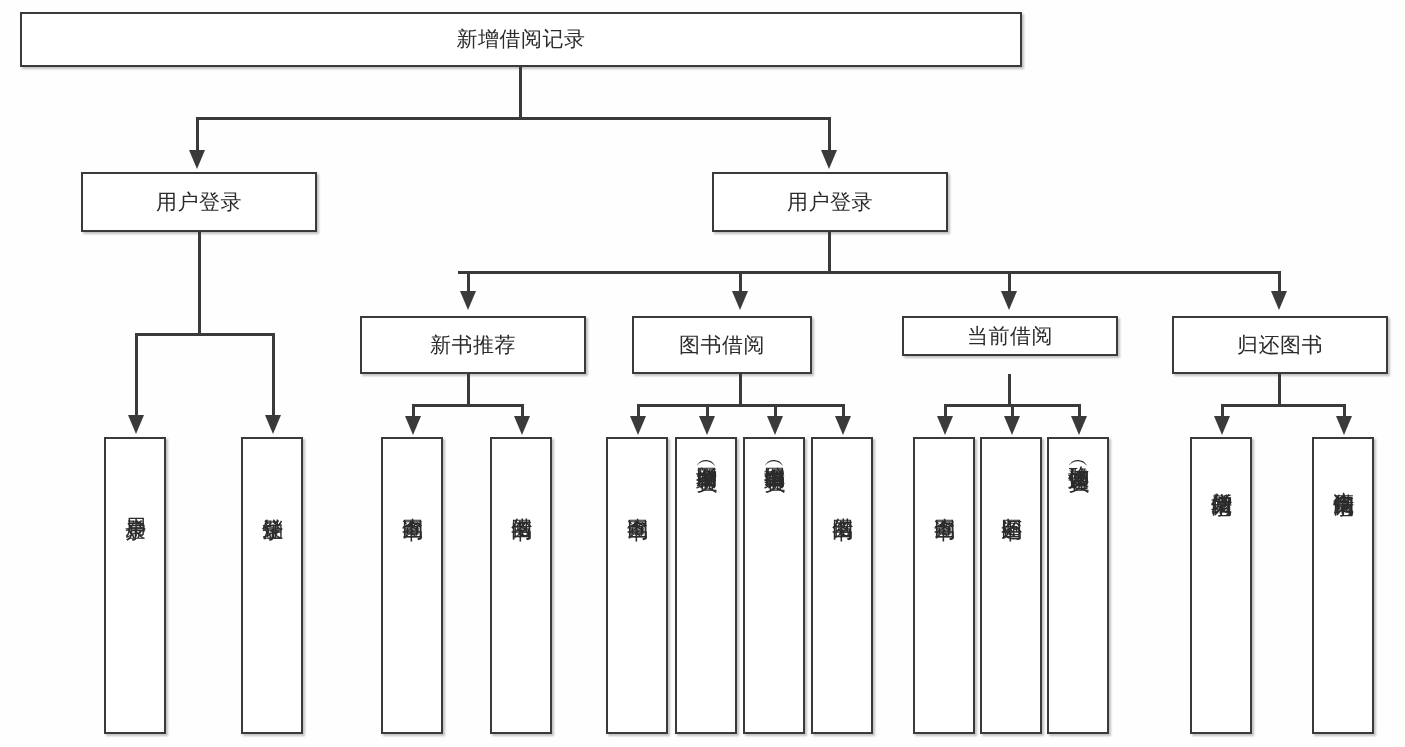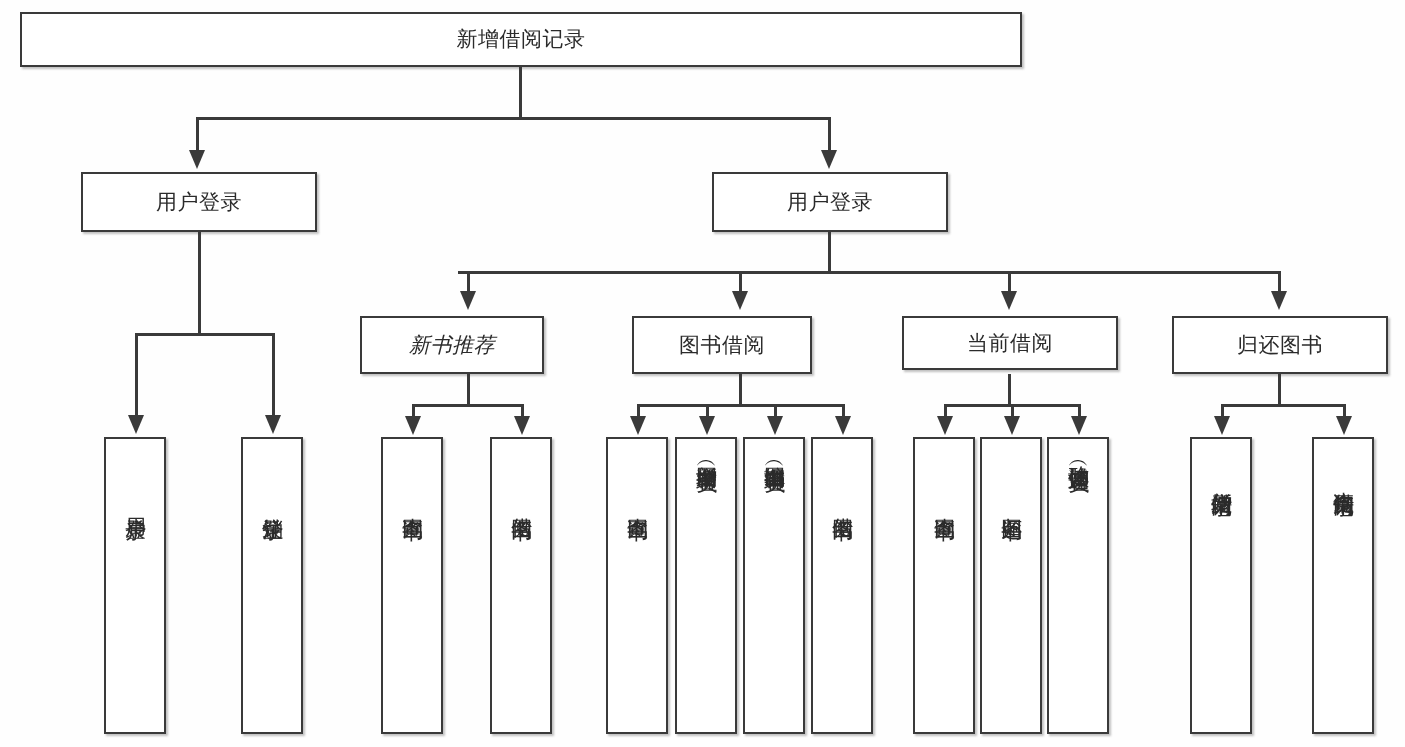--- a/index.html
+++ b/index.html
@@ -118,27 +118,27 @@
   <div class="conn h" style="left:458px; top:271px; width:823px;"></div>
   <div class="conn v" style="left:467px; top:271px; height:22px;"></div>
   <div class="arrow" style="left:460px; top:291px;"></div>
   <div class="conn v" style="left:739px; top:271px; height:22px;"></div>
   <div class="arrow" style="left:732px; top:291px;"></div>
   <div class="conn v" style="left:1008px; top:271px; height:22px;"></div>
   <div class="arrow" style="left:1001px; top:291px;"></div>
   <div class="conn v" style="left:1278px; top:271px; height:22px;"></div>
   <div class="arrow" style="left:1271px; top:291px;"></div>
 
-  <div class="node horiz" style="left:360px; top:316px; width:184px; height:58px;font-style:italic;">
+  <div class="node horiz" style="left:360px; top:316px; width:226px; height:58px;">
     <span class="label">新书推荐</span>
   </div>
   <div class="node horiz" style="left:632px; top:316px; width:180px; height:58px;">
     <span class="label">图书借阅</span>
   </div>
-  <div class="node horiz" style="left:902px; top:316px; width:216px; height:54px;">
+  <div class="node horiz" style="left:902px; top:316px; width:216px; height:40px;">
     <span class="label">当前借阅</span>
   </div>
   <div class="node horiz" style="left:1172px; top:316px; width:216px; height:58px;">
     <span class="label">归还图书</span>
   </div>
 
   <div class="conn v" style="left:467px; top:374px; height:32px;"></div>
   <div class="conn h" style="left:412px; top:404px; width:112px;"></div>
   <div class="conn v" style="left:412px; top:404px; height:14px;"></div>
   <div class="arrow" style="left:405px; top:416px;"></div>

